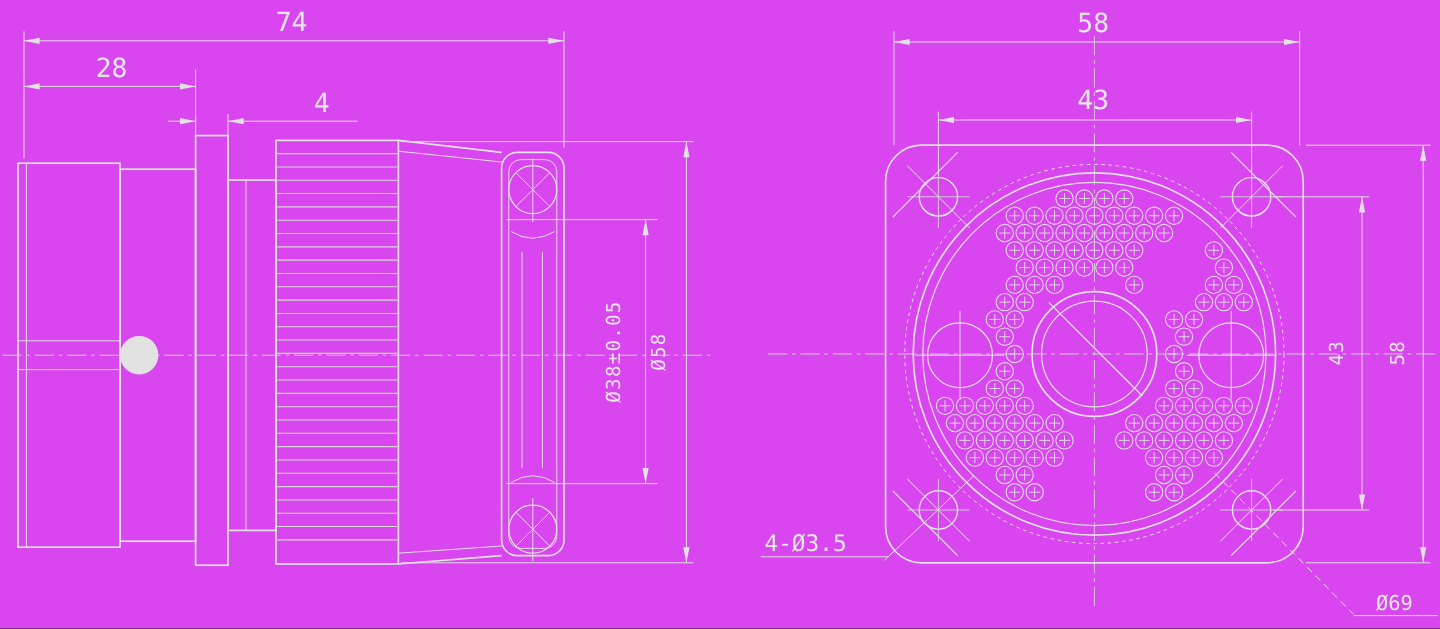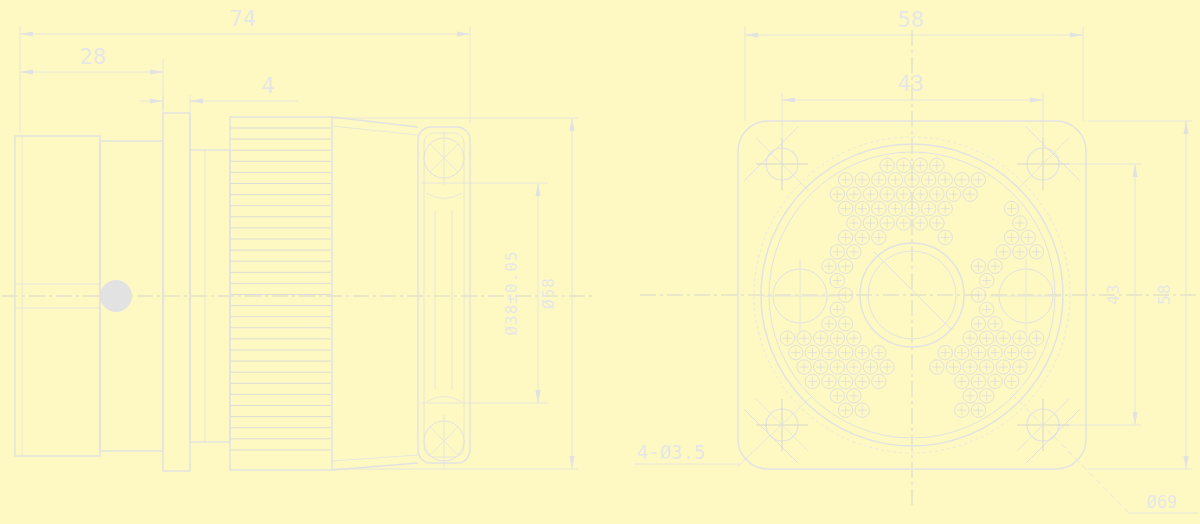--- a/index.html
+++ b/index.html
@@ -1,16 +1,16 @@
 <!DOCTYPE html>
 <html><head>
 <meta charset="utf-8">
 <style>
   html,body{margin:0;padding:0;background:#000;}
-  .stage{position:relative;width:1200px;height:524px;background:#fef9c3;overflow:hidden;}
+  .stage{position:relative;width:1200px;height:524px;background:#d946ef;overflow:hidden;}
   svg{display:block;}
   text{fill:#e6e6e6;font-family:"DejaVu Sans Mono","Liberation Mono",monospace;}
   .dim-big{font-size:22px;}
   .dim-med{font-size:19px;}
   .dim-small{font-size:17px;}
   .dim-rot{font-size:16px;letter-spacing:1px;}
   .ln{stroke:#e2e2e2;fill:none;}
   .w14{stroke-width:1.4;}
   .w10{stroke-width:1.0;}
   .w08{stroke-width:0.8;}

